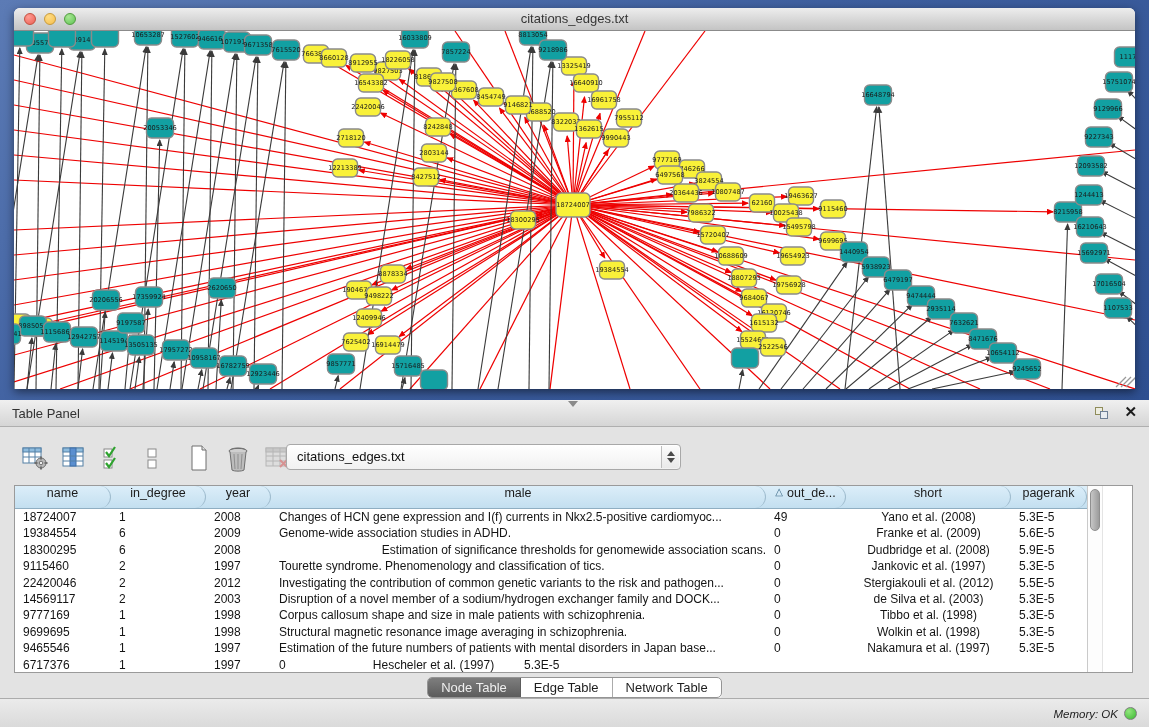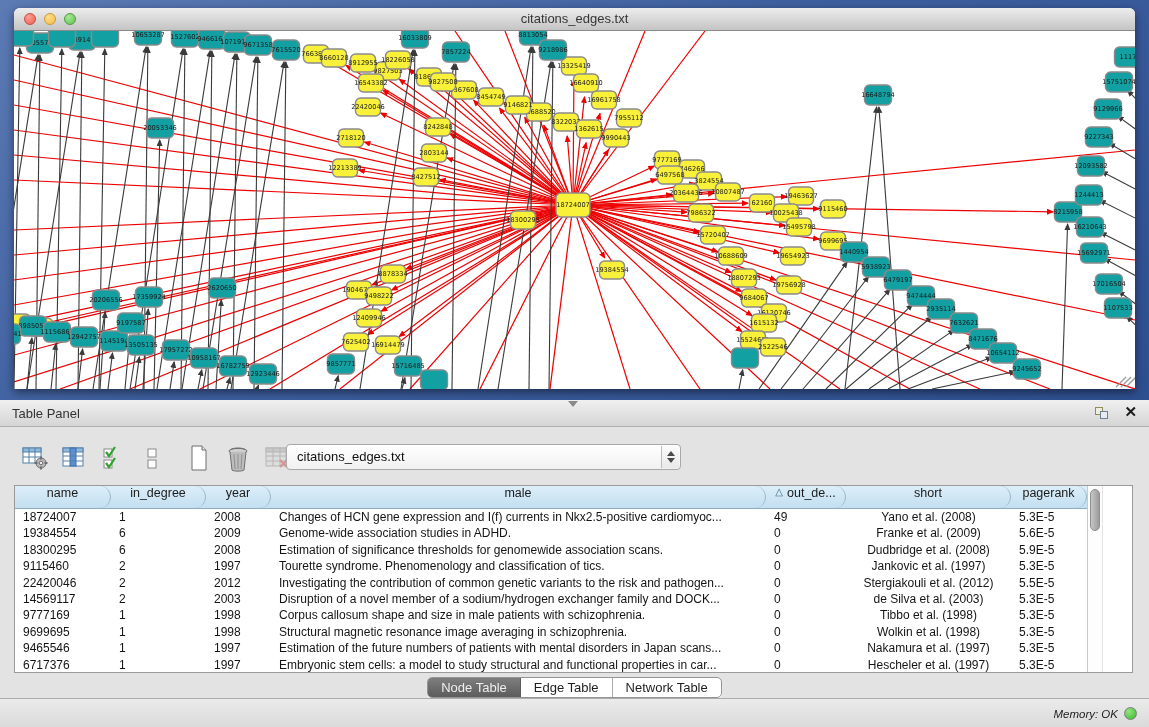--- a/index.html
+++ b/index.html
@@ -849,21 +849,21 @@
             <div class="cell" style="width: 65px;">2009</div>
             <div class="cell" style="width: 495px;">Genome-wide association studies in ADHD.</div>
             <div class="cell" style="width: 80px;">0</div>
             <div class="cell center" style="width: 165px;">Franke et al. (2009)</div>
             <div class="cell" style="width: 76px;">5.6E-5</div>
           </div>
           <div class="grow">
             <div class="cell" style="width: 96px;">18300295</div>
             <div class="cell" style="width: 95px;">6</div>
             <div class="cell" style="width: 65px;">2008</div>
-            <div class="cell" style="width: 495px;">Estimation of significance thresholds for genomewide association scans.</div>
+            <div class="cell" style="width: 495px; text-align: right;">Estimation of significance thresholds for genomewide association scans.</div>
             <div class="cell" style="width: 80px;">0</div>
             <div class="cell center" style="width: 165px;">Dudbridge et al. (2008)</div>
             <div class="cell" style="width: 76px;">5.9E-5</div>
           </div>
           <div class="grow">
             <div class="cell" style="width: 96px;">9115460</div>
             <div class="cell" style="width: 95px;">2</div>
             <div class="cell" style="width: 65px;">1997</div>
             <div class="cell" style="width: 495px;">Tourette syndrome. Phenomenology and classification of tics.</div>
             <div class="cell" style="width: 80px;">0</div>
@@ -903,30 +903,29 @@
             <div class="cell" style="width: 65px;">1998</div>
             <div class="cell" style="width: 495px;">Structural magnetic resonance image averaging in schizophrenia.</div>
             <div class="cell" style="width: 80px;">0</div>
             <div class="cell center" style="width: 165px;">Wolkin et al. (1998)</div>
             <div class="cell" style="width: 76px;">5.3E-5</div>
           </div>
           <div class="grow">
             <div class="cell" style="width: 96px;">9465546</div>
             <div class="cell" style="width: 95px;">1</div>
             <div class="cell" style="width: 65px;">1997</div>
-            <div class="cell" style="width: 495px;">Estimation of the future numbers of patients with mental disorders in Japan scans...</div>
+            <div class="cell" style="width: 495px;">Estimation of the future numbers of patients with mental disorders in Japan base...</div>
             <div class="cell" style="width: 80px;">0</div>
             <div class="cell center" style="width: 165px;">Nakamura et al. (1997)</div>
             <div class="cell" style="width: 76px;">5.3E-5</div>
           </div>
           <div class="grow">
             <div class="cell" style="width: 96px;">6717376</div>
             <div class="cell" style="width: 95px;">1</div>
             <div class="cell" style="width: 65px;">1997</div>
-            <div class="cell" style="width: 495px;">Embryonic stem cells: a model to study structural and functional properties in car...</div>
             <div class="cell" style="width: 80px;">0</div>
             <div class="cell center" style="width: 165px;">Hescheler et al. (1997)</div>
             <div class="cell" style="width: 76px;">5.3E-5</div>
           </div>
         </div>
     </div>
     <div class="scrolltrack">
       <div class="scrollthumb"></div>
     </div>
     <div class="tfiller"></div>

